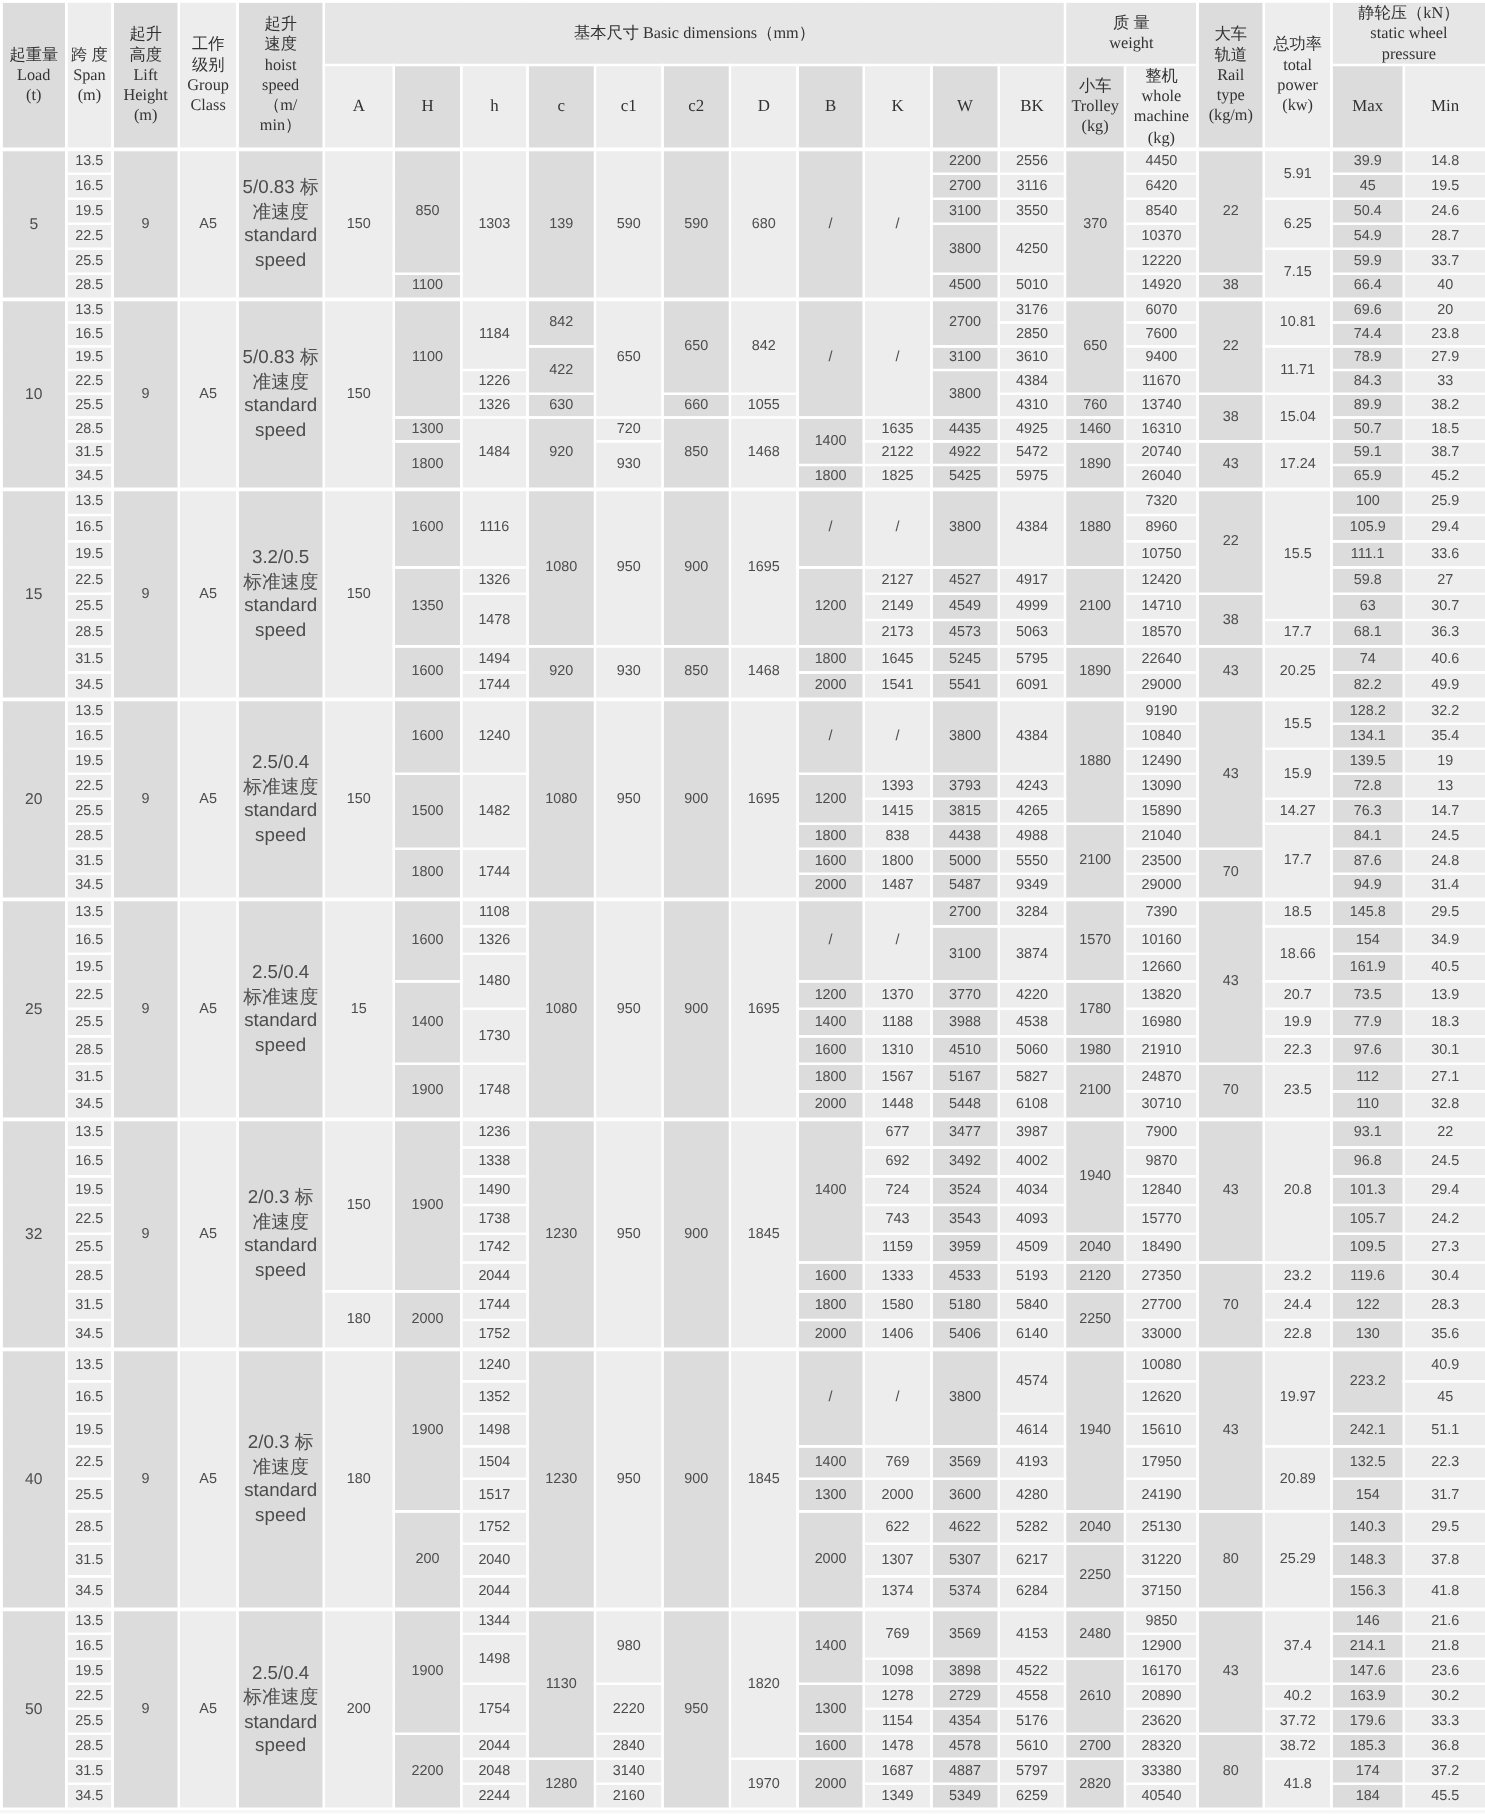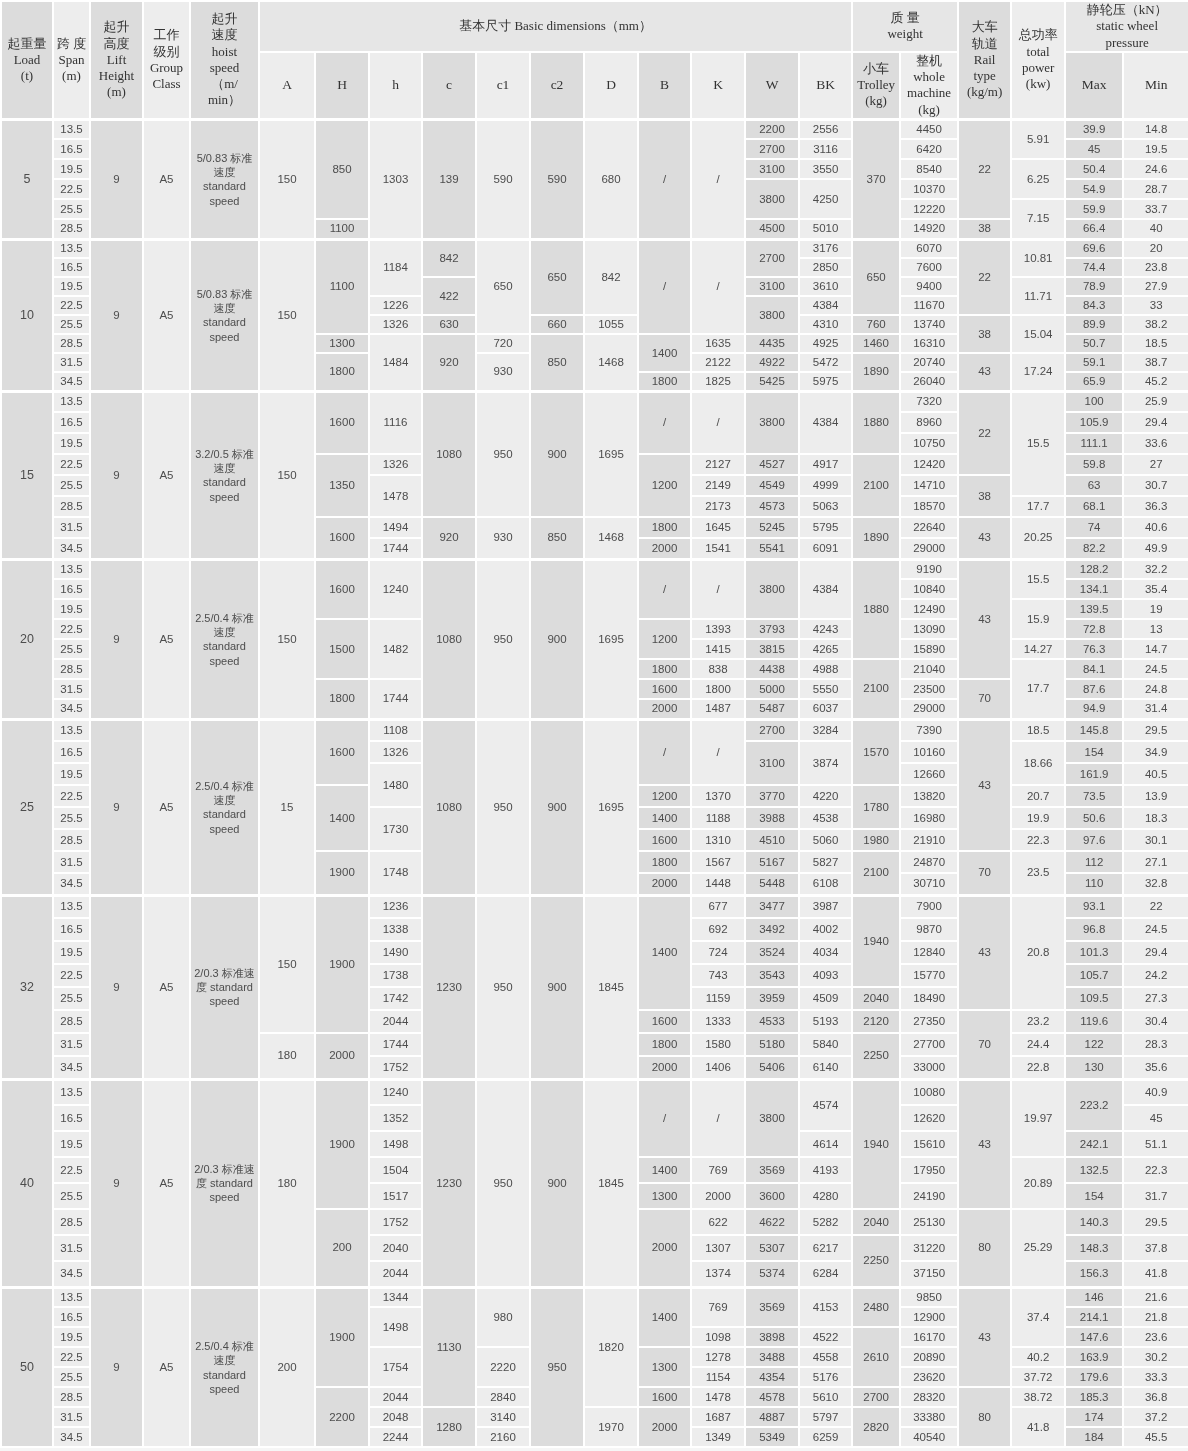--- a/index.html
+++ b/index.html
@@ -8,21 +8,21 @@
   table{border-collapse:collapse;table-layout:fixed;width:1188px;}
   td,th{border:2px solid #ffffff;text-align:center;vertical-align:middle;
         padding:0;overflow:hidden;}
   th{font-family:"Liberation Serif",serif;font-weight:normal;color:#333;
      font-size:13px;line-height:1.25;white-space:pre-line;}
   td{font-size:11.5px;color:#4d4d4d;line-height:1.15;}
   .dark{background:#dcdcdc;}
   .light{background:#ededed;}
   .band{background:#e6e6e6;}
   tr.gstart td{border-top:3px solid #ffffff;}
-  td.col-speed{font-size:11px;line-height:1.3;padding:0 3px;}
+  td.col-speed{font-size:15px;line-height:1.3;padding:0 3px;}
   td.col-load{font-size:12.5px;}
   th.sub{font-size:13.5px;}
 </style>
 </head>
 <body>
 
 <div id="frame">
   <table>
     <colgroup>
       <col style="width:52px">
@@ -464,21 +464,21 @@
           <td rowspan="1" class="light col-whole">23500</td>
           <td rowspan="2" class="dark col-rail">70</td>
           <td rowspan="1" class="dark col-max">87.6</td>
           <td rowspan="1" class="light col-min">24.8</td>
         </tr>
         <tr style="height: 20px;">
           <td rowspan="1" class="light col-span">34.5</td>
           <td rowspan="1" class="dark col-B">2000</td>
           <td rowspan="1" class="light col-K">1487</td>
           <td rowspan="1" class="dark col-W">5487</td>
-          <td rowspan="1" class="light col-BK">6037</td>
+          <td rowspan="1" class="light col-BK">9349</td>
           <td rowspan="1" class="light col-whole">29000</td>
           <td rowspan="1" class="dark col-max">94.9</td>
           <td rowspan="1" class="light col-min">31.4</td>
         </tr>
         <tr class="gstart" style="height: 22px;">
           <td rowspan="8" class="dark col-load">25</td>
           <td rowspan="1" class="light col-span">13.5</td>
           <td rowspan="8" class="dark col-lift">9</td>
           <td rowspan="8" class="light col-class">A5</td>
           <td rowspan="8" class="dark col-speed">2.5/0.4 标准速度 standard speed</td>
@@ -532,21 +532,21 @@
         </tr>
         <tr style="height: 22px;">
           <td rowspan="1" class="light col-span">25.5</td>
           <td rowspan="2" class="light col-h">1730</td>
           <td rowspan="1" class="dark col-B">1400</td>
           <td rowspan="1" class="light col-K">1188</td>
           <td rowspan="1" class="dark col-W">3988</td>
           <td rowspan="1" class="light col-BK">4538</td>
           <td rowspan="1" class="light col-whole">16980</td>
           <td rowspan="1" class="light col-power">19.9</td>
-          <td rowspan="1" class="dark col-max">50.6</td>
+          <td rowspan="1" class="dark col-max">77.9</td>
           <td rowspan="1" class="light col-min">18.3</td>
         </tr>
         <tr style="height: 22px;">
           <td rowspan="1" class="light col-span">28.5</td>
           <td rowspan="1" class="dark col-B">1600</td>
           <td rowspan="1" class="light col-K">1310</td>
           <td rowspan="1" class="dark col-W">4510</td>
           <td rowspan="1" class="light col-BK">5060</td>
           <td rowspan="1" class="dark col-trolley">1980</td>
           <td rowspan="1" class="light col-whole">21910</td>
@@ -822,21 +822,21 @@
           <td rowspan="1" class="light col-whole">16170</td>
           <td rowspan="1" class="dark col-max">147.6</td>
           <td rowspan="1" class="light col-min">23.6</td>
         </tr>
         <tr style="height: 20px;">
           <td rowspan="1" class="light col-span">22.5</td>
           <td rowspan="2" class="light col-h">1754</td>
           <td rowspan="2" class="light col-c1">2220</td>
           <td rowspan="2" class="dark col-B">1300</td>
           <td rowspan="1" class="light col-K">1278</td>
-          <td rowspan="1" class="dark col-W">3488</td>
+          <td rowspan="1" class="dark col-W">2729</td>
           <td rowspan="1" class="light col-BK">4558</td>
           <td rowspan="1" class="light col-whole">20890</td>
           <td rowspan="1" class="light col-power">40.2</td>
           <td rowspan="1" class="dark col-max">163.9</td>
           <td rowspan="1" class="light col-min">30.2</td>
         </tr>
         <tr style="height: 20px;">
           <td rowspan="1" class="light col-span">25.5</td>
           <td rowspan="1" class="light col-K">1154</td>
           <td rowspan="1" class="dark col-W">4354</td>

